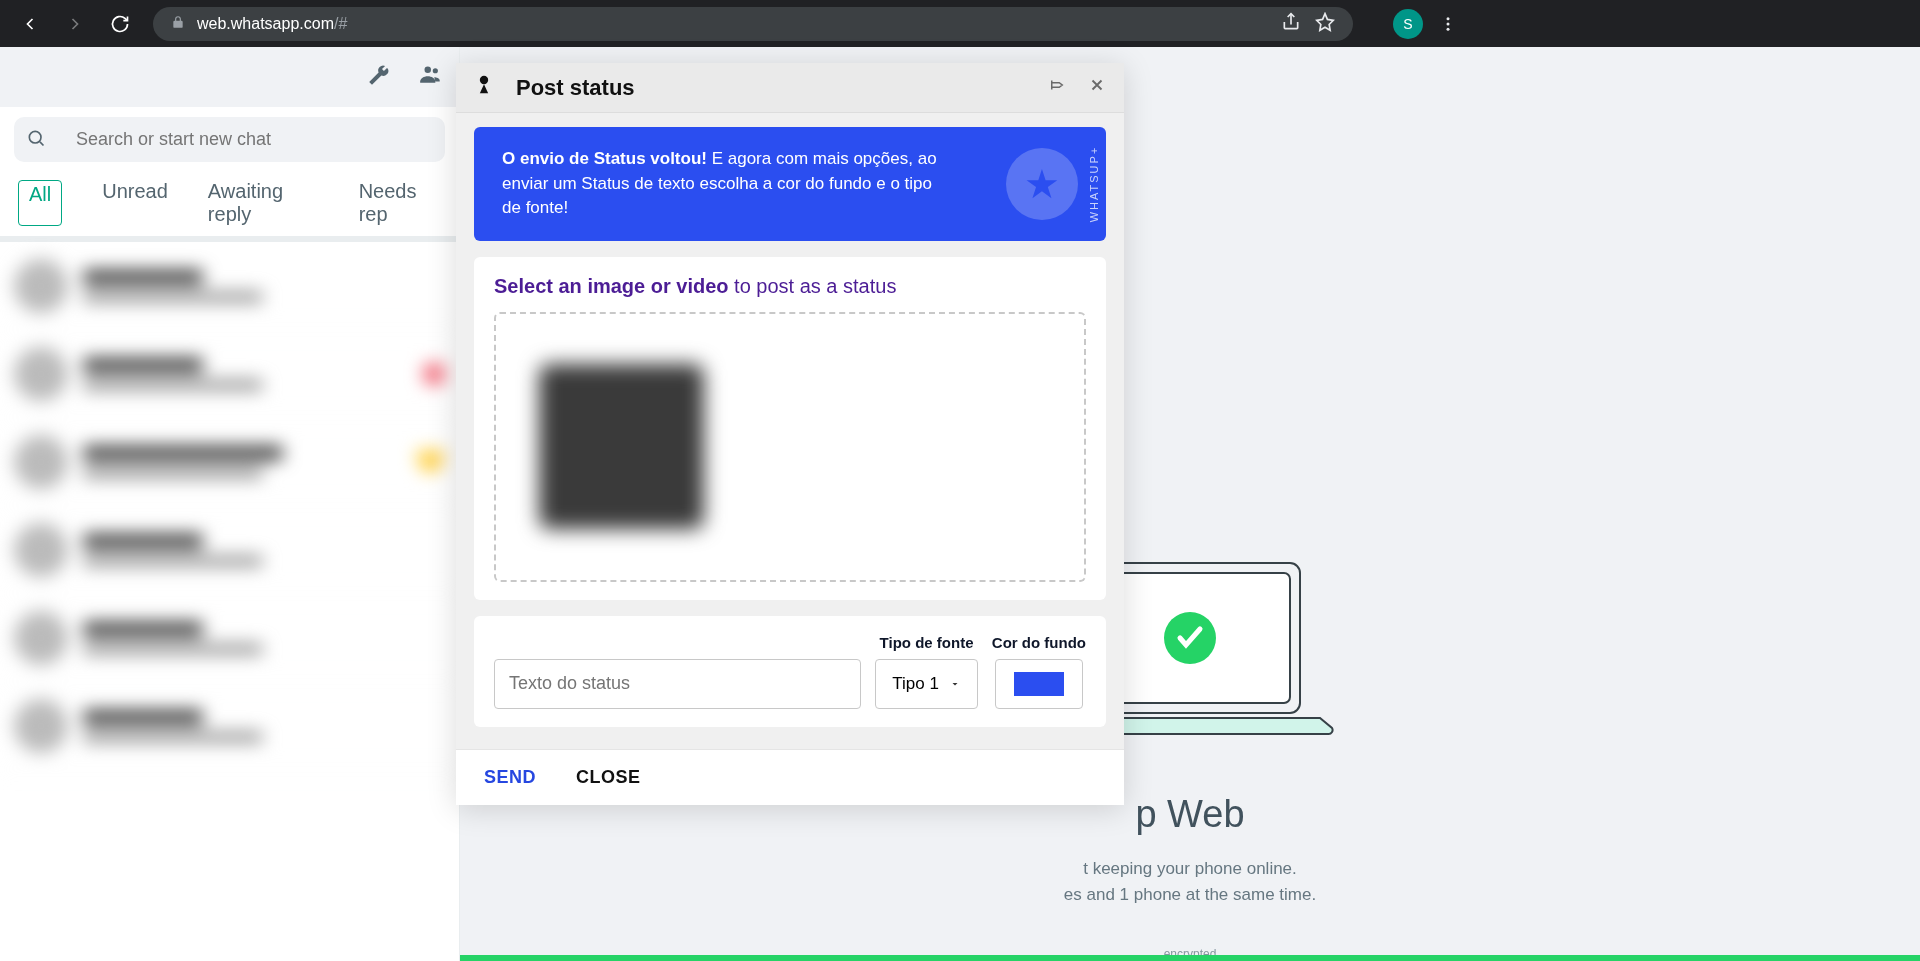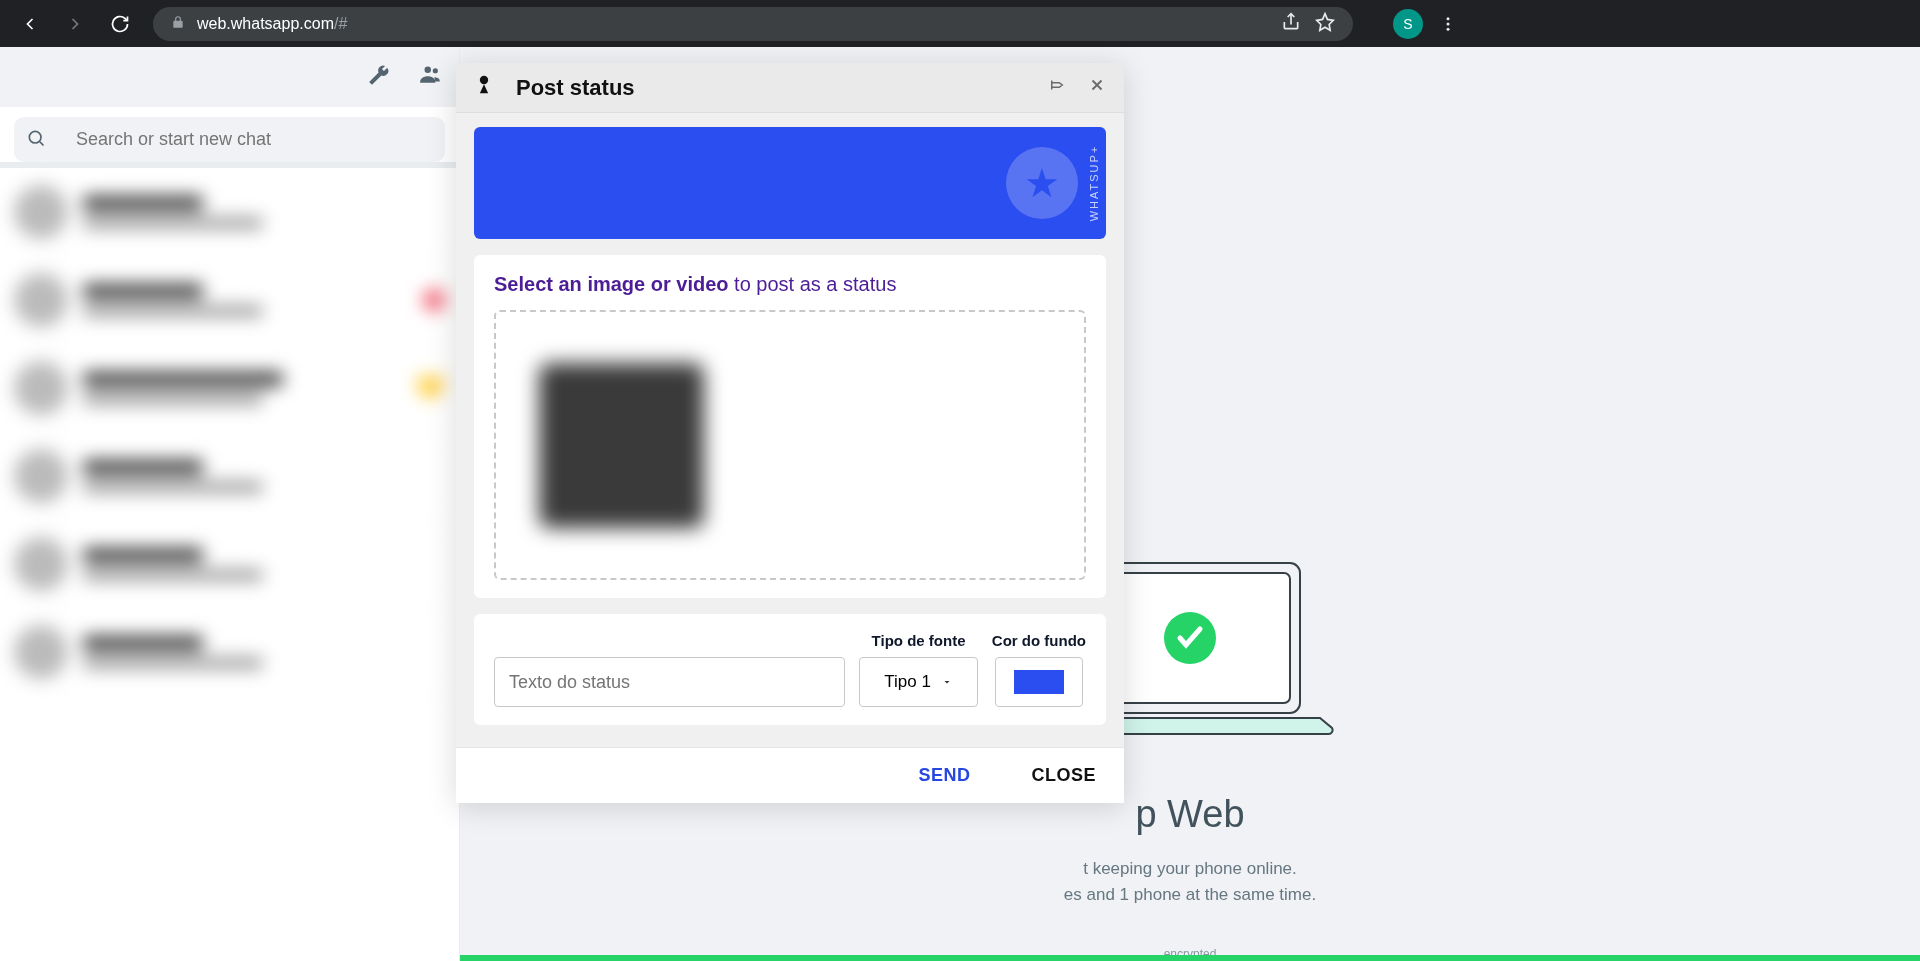--- a/index.html
+++ b/index.html
@@ -68,25 +68,25 @@
   .card { background:#fff; border-radius:6px; padding: 18px 20px; margin-top: 16px; }
   .select-title { font-size:20px; color:#4c1d95; }
   .select-title b { font-weight:700; }
   .dropzone { margin-top:14px; border:2px dashed #c8c8c8; border-radius:6px; height:270px; display:flex; align-items:center; padding: 18px; }
   .thumb { width:165px; height:165px; background:#3a3a3a; border-radius:10px; filter: blur(10px); margin-left:25px; }
 
   .options-row { display:flex; align-items:flex-end; gap:14px; }
   .status-input { flex:1; height:50px; border:1px solid #c8c8c8; border-radius:4px; padding:0 14px; font-size:18px; outline:none; }
   .opt-col { display:flex; flex-direction:column; align-items:center; }
   .opt-label { font-size:15px; font-weight:600; color:#0f172a; margin-bottom:8px; }
-  .font-select { height:50px; border:1px solid #c8c8c8; border-radius:4px; padding:0 24px; font-size:17px; display:flex; align-items:center; gap:10px; min-width:95px; }
+  .font-select { height:50px; border:1px solid #c8c8c8; border-radius:4px; padding:0 16px; font-size:17px; display:flex; align-items:center; gap:10px; min-width:95px; }
   .color-swatch-btn { height:50px; width:88px; border:1px solid #c8c8c8; border-radius:4px; display:flex; align-items:center; justify-content:center; }
   .color-swatch { width:50px; height:24px; background:#2b4ef0; }
 
-  .modal-footer { background:#fff; height:56px; display:flex; align-items:center; justify-content:flex-end; gap:61px; padding: 0 28px; border-top:1px solid #e5e5e5; }
+  .modal-footer { background:#fff; height:56px; display:flex; align-items:center; gap:40px; padding: 0 28px; border-top:1px solid #e5e5e5; }
   .btn-send { color:#2647e0; font-weight:700; font-size:18px; letter-spacing:0.5px; }
   .btn-close { color:#111; font-weight:700; font-size:18px; letter-spacing:0.5px; }
 </style>
 </head>
 <body>
 
 <div class="browser-bar">
   <div class="nav-icons">
     <div class="nav-icon">
       <svg width="20" height="20" viewBox="0 0 24 24" fill="none" stroke="#fff" stroke-width="2">
@@ -160,20 +160,26 @@
     </div>
     <div class="search-bar">
       <span class="ic">
         <svg width="20" height="20" viewBox="0 0 24 24" fill="none" stroke="#54656f" stroke-width="2">
             <circle cx="11" cy="11" r="7"></circle>
             <path d="M21 21l-4.3-4.3"></path>
           </svg>
       </span>
       <input placeholder="Search or start new chat" style="">
     </div>
+    <div class="tabs-row">
+      <span class="tab active">All</span>
+      <span class="tab">Unread</span>
+      <span class="tab">Awaiting reply</span>
+      <span class="tab">Needs rep</span>
+    </div>
     <div class="divider"></div>
     <div class="chat-list">
       <div class="chat-item">
           <div class="av"></div>
           <div class="txts">
             <div class="line1"></div>
             <div class="line2"></div>
           </div>
         </div>
       <div class="chat-item">
@@ -253,20 +259,23 @@
         </span>
         <span>
           <svg width="18" height="18" viewBox="0 0 24 24" fill="none" stroke="#6a6a6a" stroke-width="2.5">
               <path d="M6 6l12 12M18 6L6 18"></path>
             </svg>
         </span>
       </div>
     </div>
     <div class="modal-body">
       <div class="banner">
+        <div class="banner-text">
+          <b>O envio de Status voltou!</b><span> E agora com mais opções, ao enviar um Status de texto escolha a cor do fundo e o tipo de fonte!</span>
+        </div>
         <div class="banner-star">
           <div class="star-circle">
               <span class="star-inner">★</span>
             </div>
         </div>
         <div class="banner-brand">WHATSUP+</div>
       </div>
 
       <div class="card">
         <div class="select-title">

